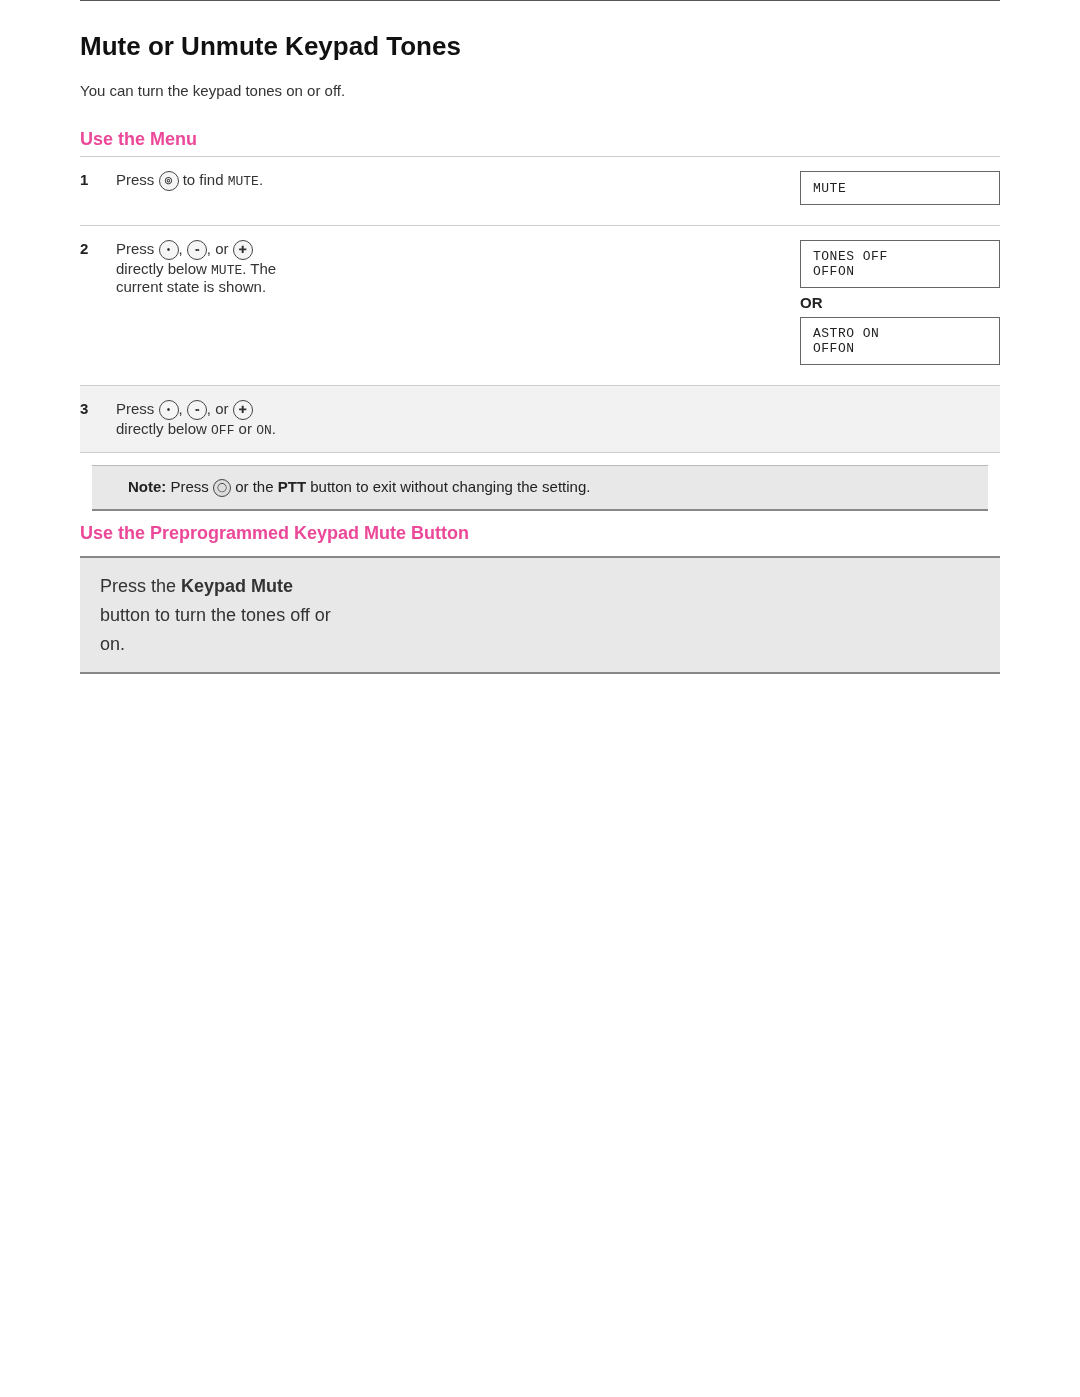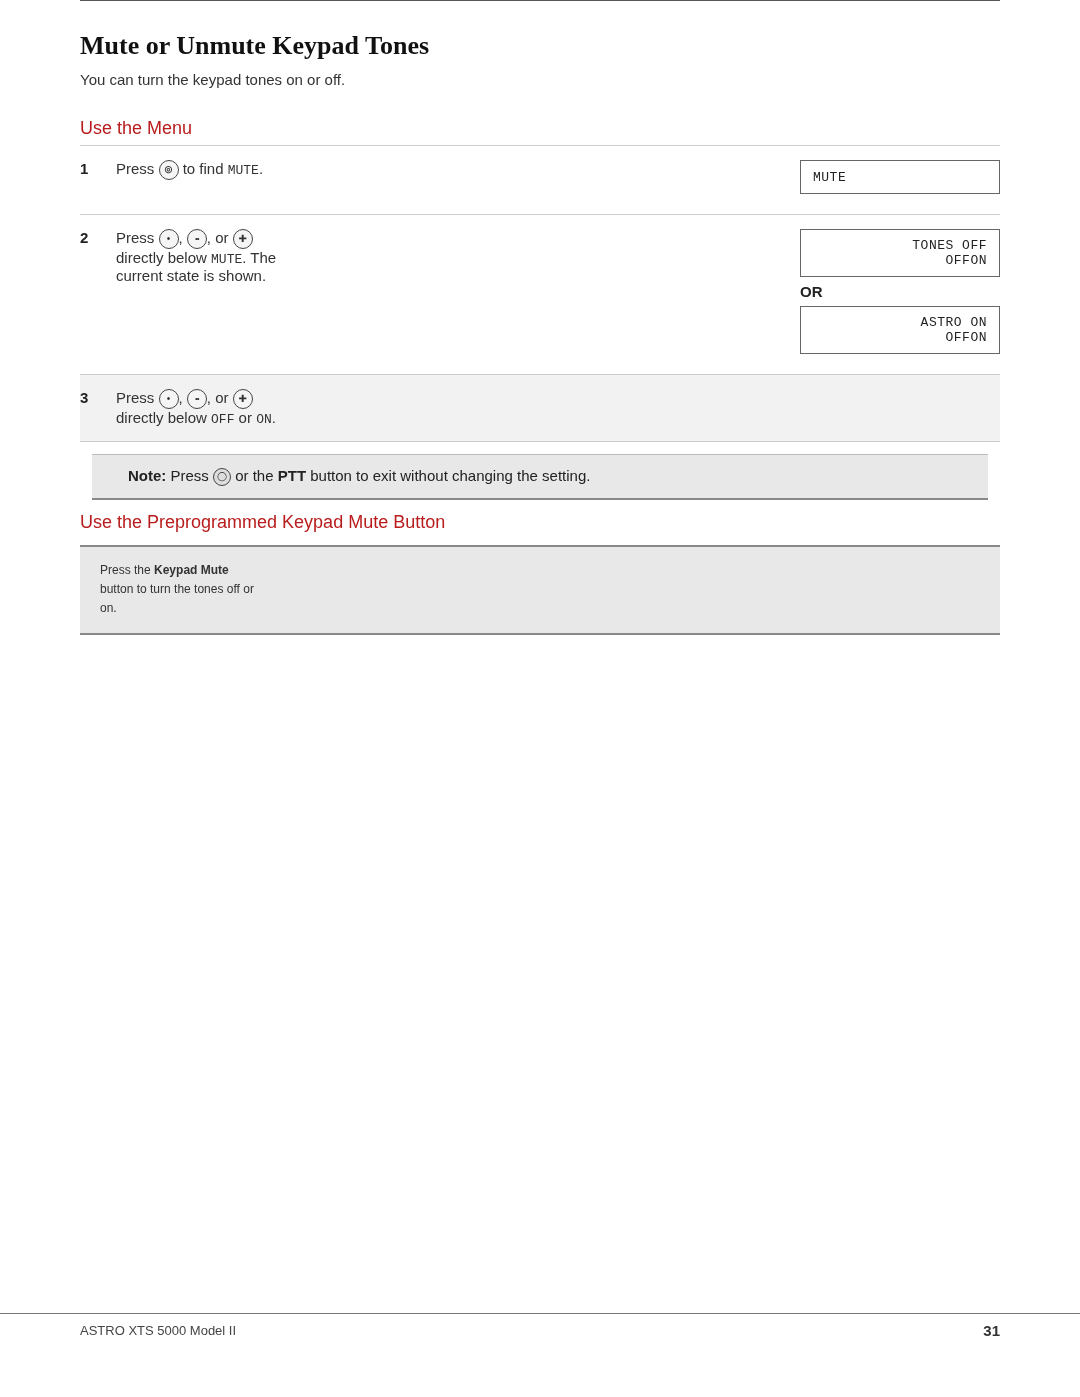--- a/index.html
+++ b/index.html
@@ -41,37 +41,36 @@
 
     
     .content {
       padding: 30px 80px 60px 80px;
     }
 
     
     .page-title {
       font-size: 26px;
       font-weight: bold;
-      margin-bottom: 10px;
+      margin-bottom: 20px;
       color: #111;
-      font-family: Liberation Serif, serif;
     }
 
     .intro-text {
       font-size: 15px;
       margin-bottom: 22px;
       color: #333;
     }
 
     
     .section-heading {
       font-size: 18px;
-      font-weight: normal;
+      font-weight: bold;
       margin-bottom: 0px;
-      color: #b91c1c;
+      color: #ec4899;
     }
 
     
     .step-row {
       display: flex;
       width: 100%;
       border-top: 1px solid #ccc;
     }
 
     .step-row:last-child {
@@ -105,21 +104,21 @@
       padding: 8px 12px;
       font-family: 'Courier New', Courier, monospace;
       font-size: 14px;
       background: #fff;
       min-width: 180px;
       margin-bottom: 6px;
     }
 
     .lcd-box .lcd-line {
       display: flex;
-      justify-content: flex-end;
+      justify-content: flex-start;
       font-family: 'Courier New', Courier, monospace;
       font-size: 13px;
       letter-spacing: 0.5px;
     }
 
     .lcd-title-line {
       font-family: 'Courier New', Courier, monospace;
       font-size: 13px;
       letter-spacing: 0.5px;
     }
@@ -127,21 +126,21 @@
     
     .section-block {
       margin-top: 0px;
     }
 
     .preprog-box {
       background: #e8e8e8;
       border-top: 2.5px solid #888;
       border-bottom: 2.5px solid #888;
       padding: 14px 20px;
-      font-size: 12px;
+      font-size: 18px;
       color: #333;
       line-height: 1.6;
       margin-top: 12px;
     }
 
     .footer-area {
       position: absolute;
       bottom: 50px;
       left: 0;
       right: 0;
@@ -311,18 +310,14 @@
       <h2 class="section-heading">Use the Preprogrammed Keypad Mute Button</h2>
       <div class="preprog-box">
         Press the <strong>Keypad Mute</strong><br>
         <span>button to turn the tones off or</span><br>
         <span>on.</span>
       </div>
     </div>
 
   </div>
 
-  <div class="footer-area">
-    <span class="footer-left">ASTRO XTS 5000 Model II</span>
-    <span class="footer-right">31</span>
-  </div>
 
 </div>
 
 </body></html>

